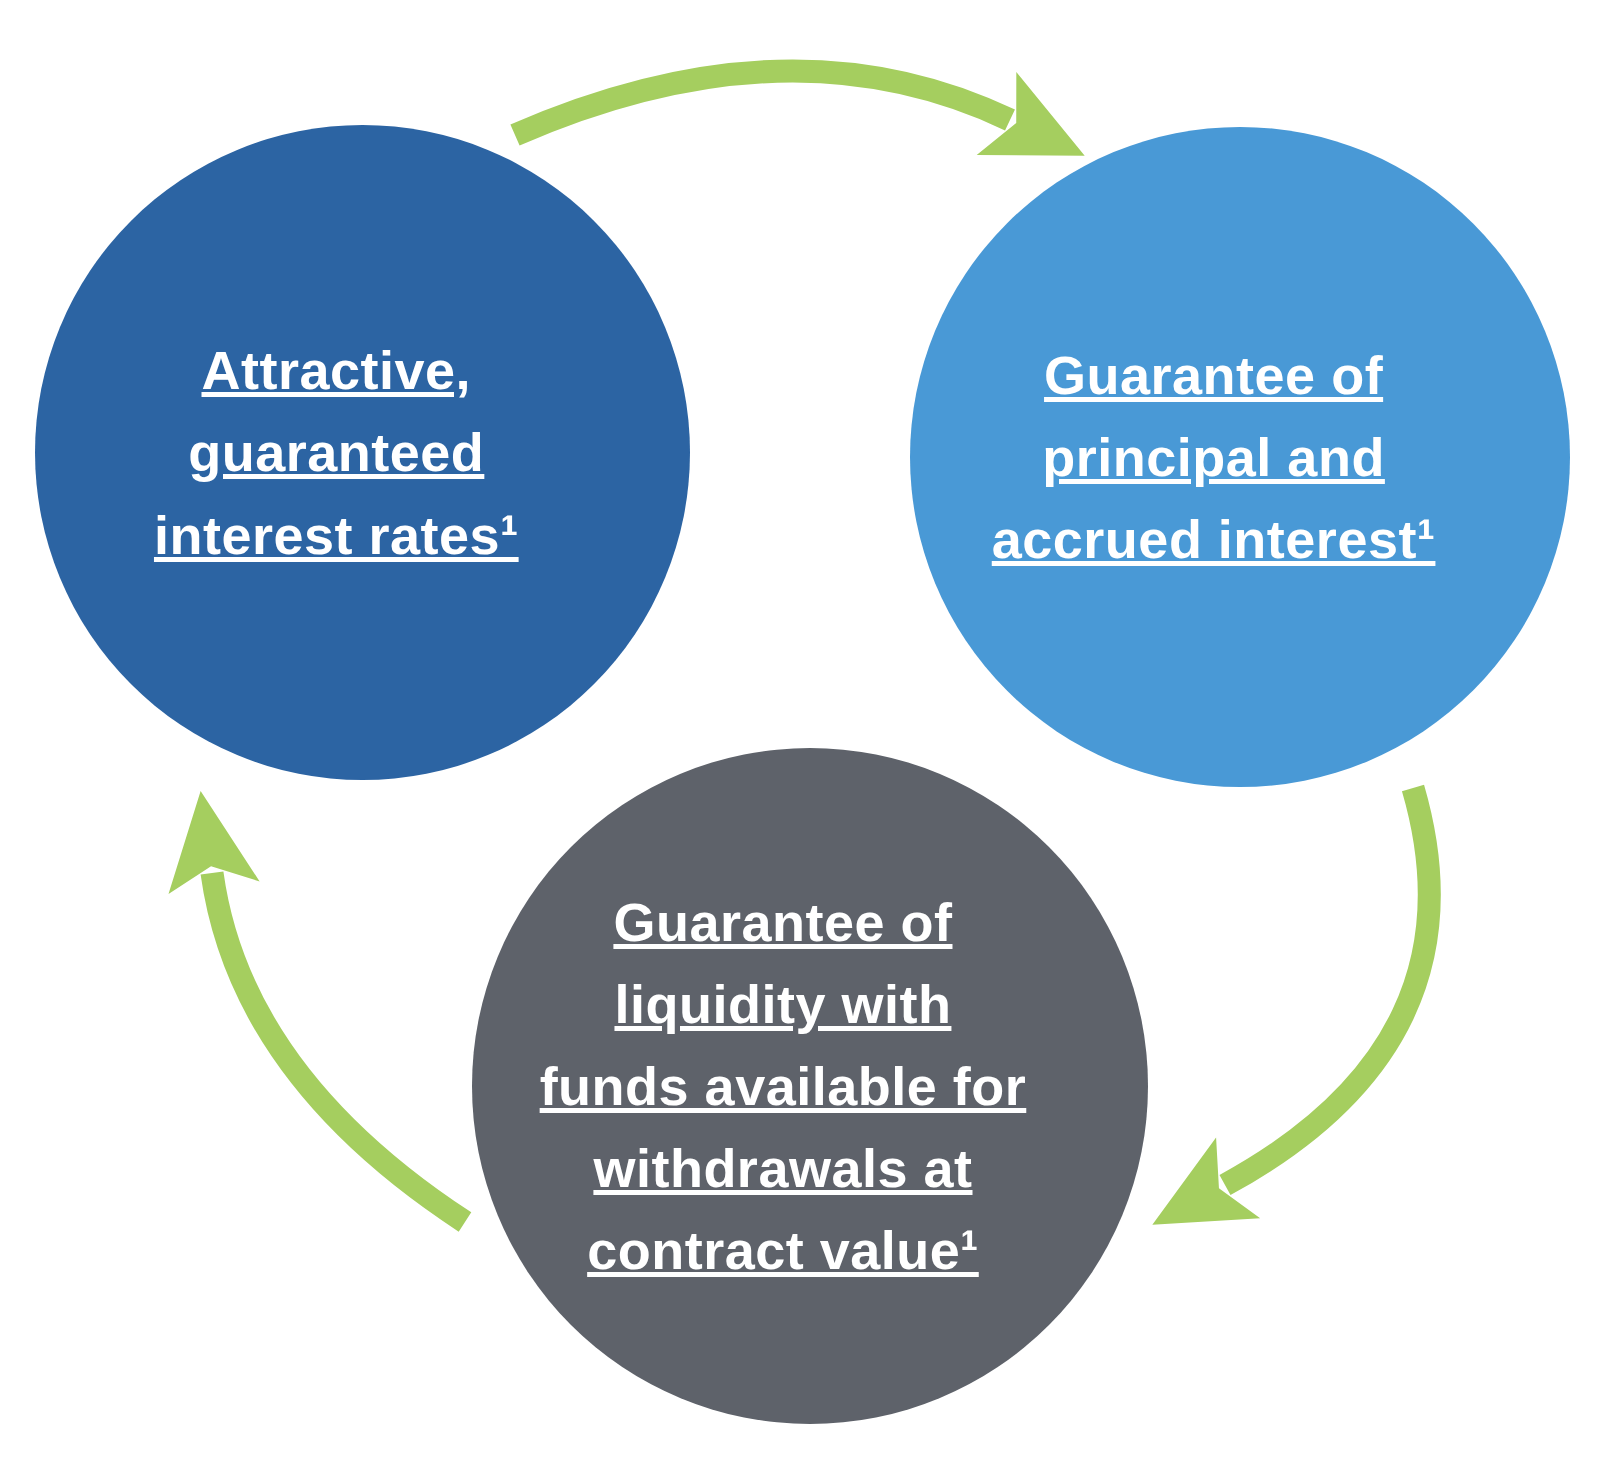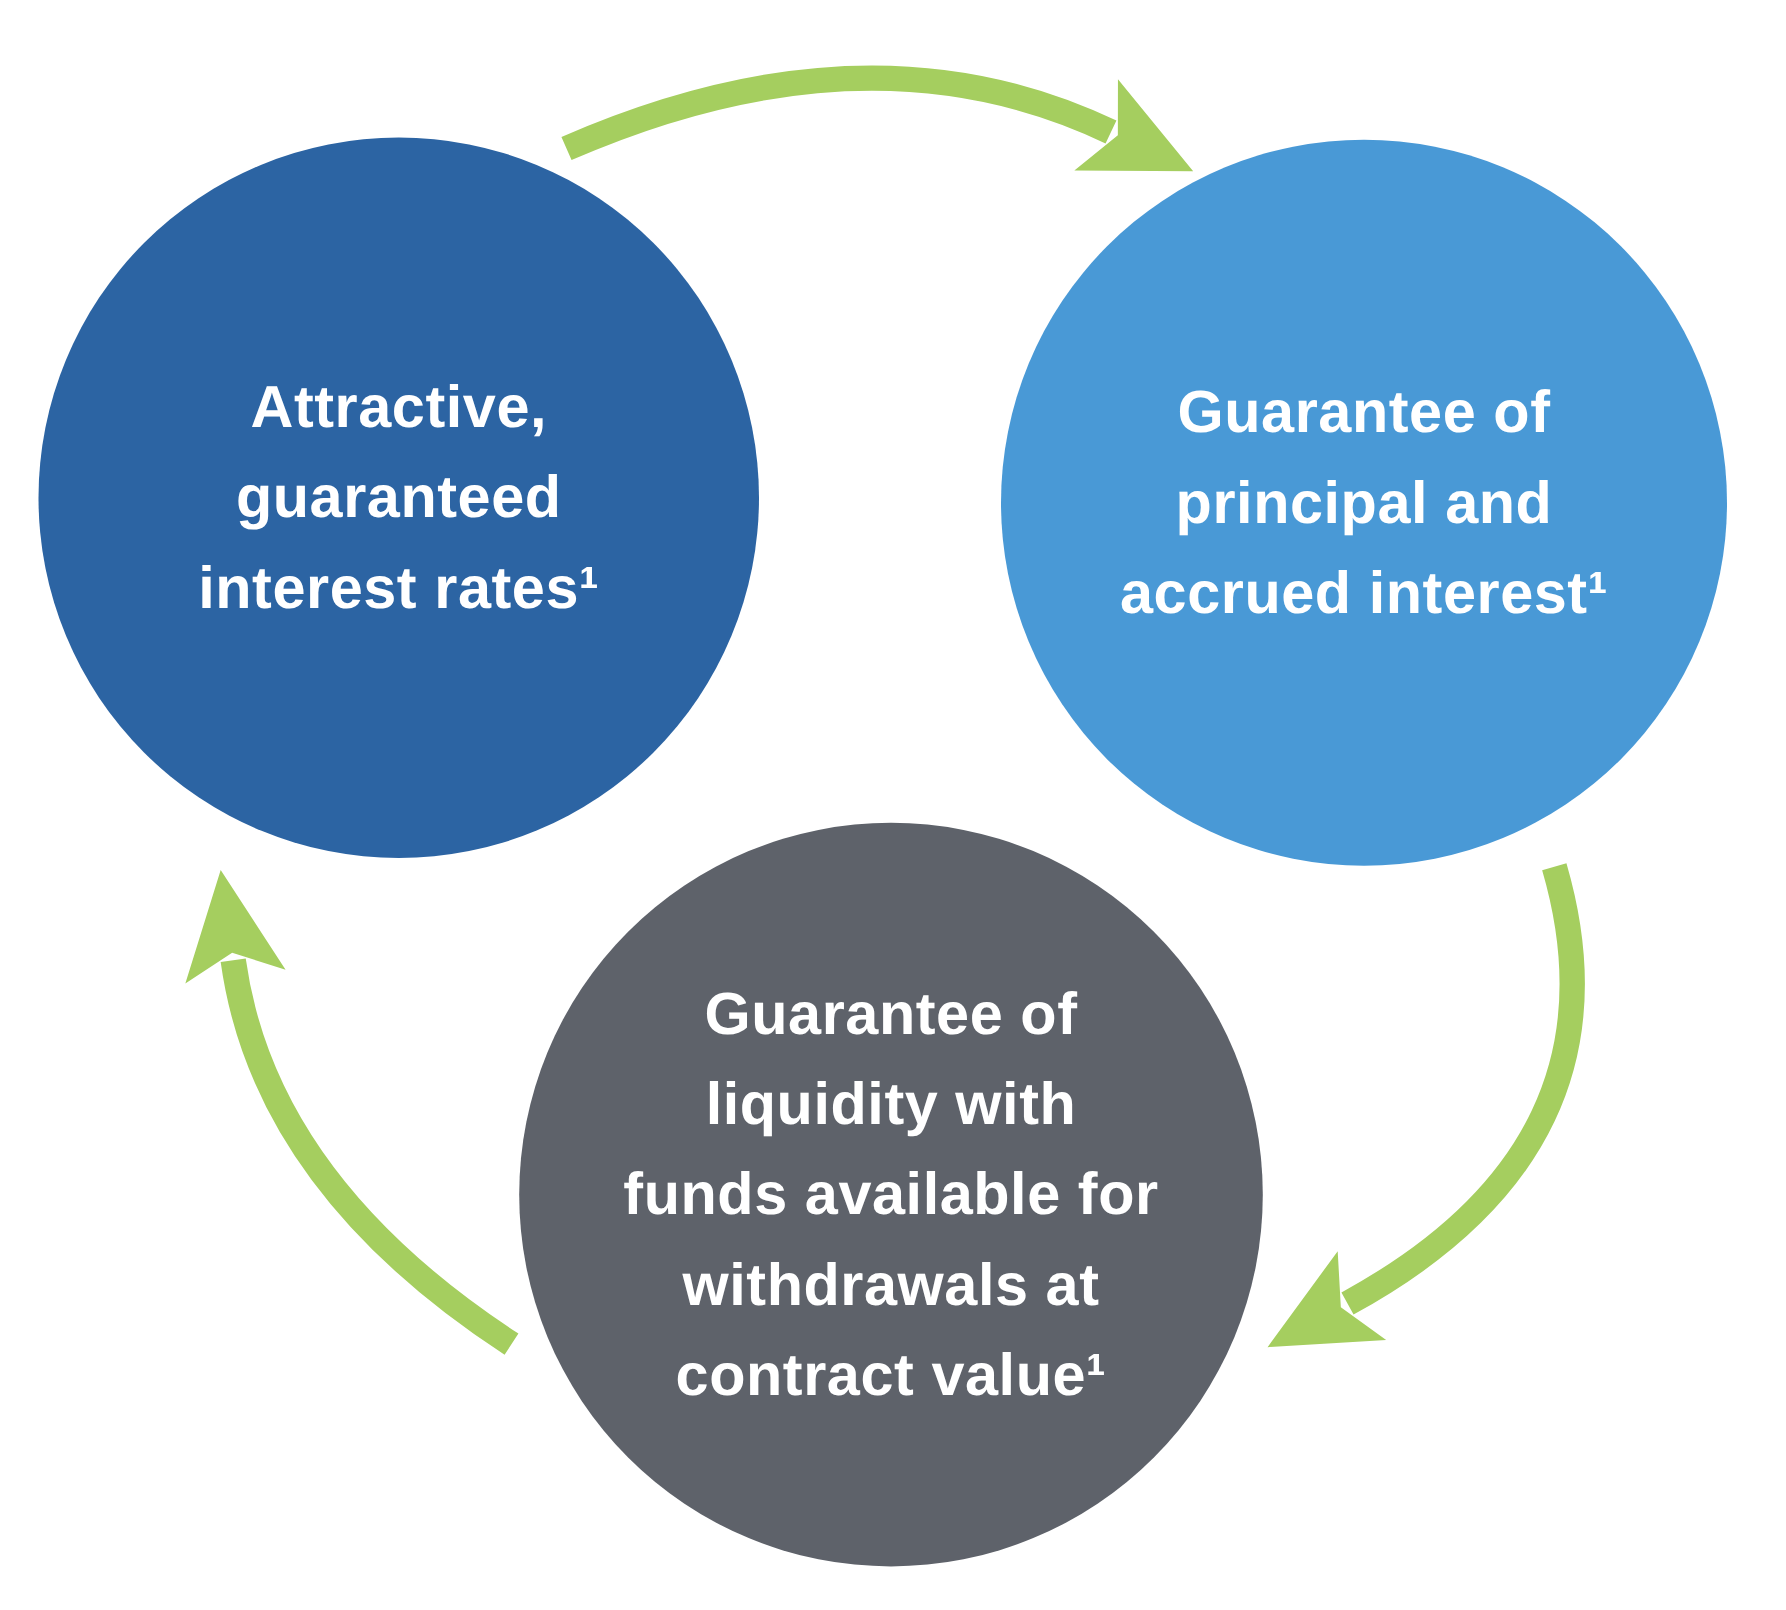--- a/index.html
+++ b/index.html
@@ -26,22 +26,23 @@
   .arrow-path {
     fill: none;
     stroke-width: 23;
     stroke-linecap: butt;
   }
   .circle {
     position: absolute;
     border-radius: 50%;
     display: flex;
     align-items: center;
-    justify-content: center;
+    justify-content: flex-start;
     text-align: center;
+    text-decoration: underline;
   }
   .circle .label {
     margin: 0;
     width: 92%;
     font-size: 54px;
     font-weight: 700;
     line-height: 1.52;
     letter-spacing: 0.5px;
     white-space: pre-line;
   }

